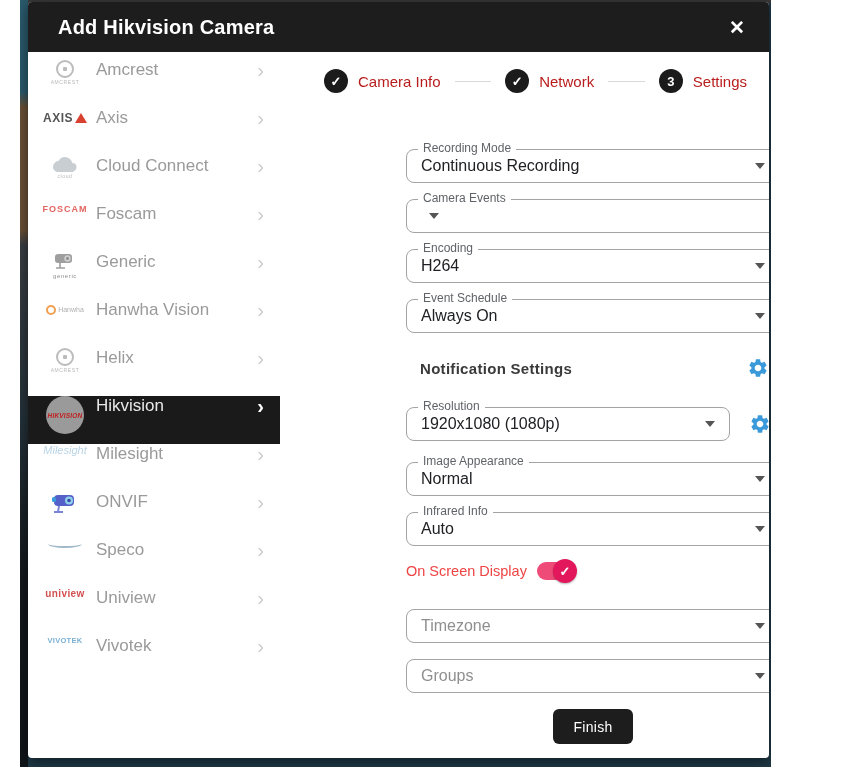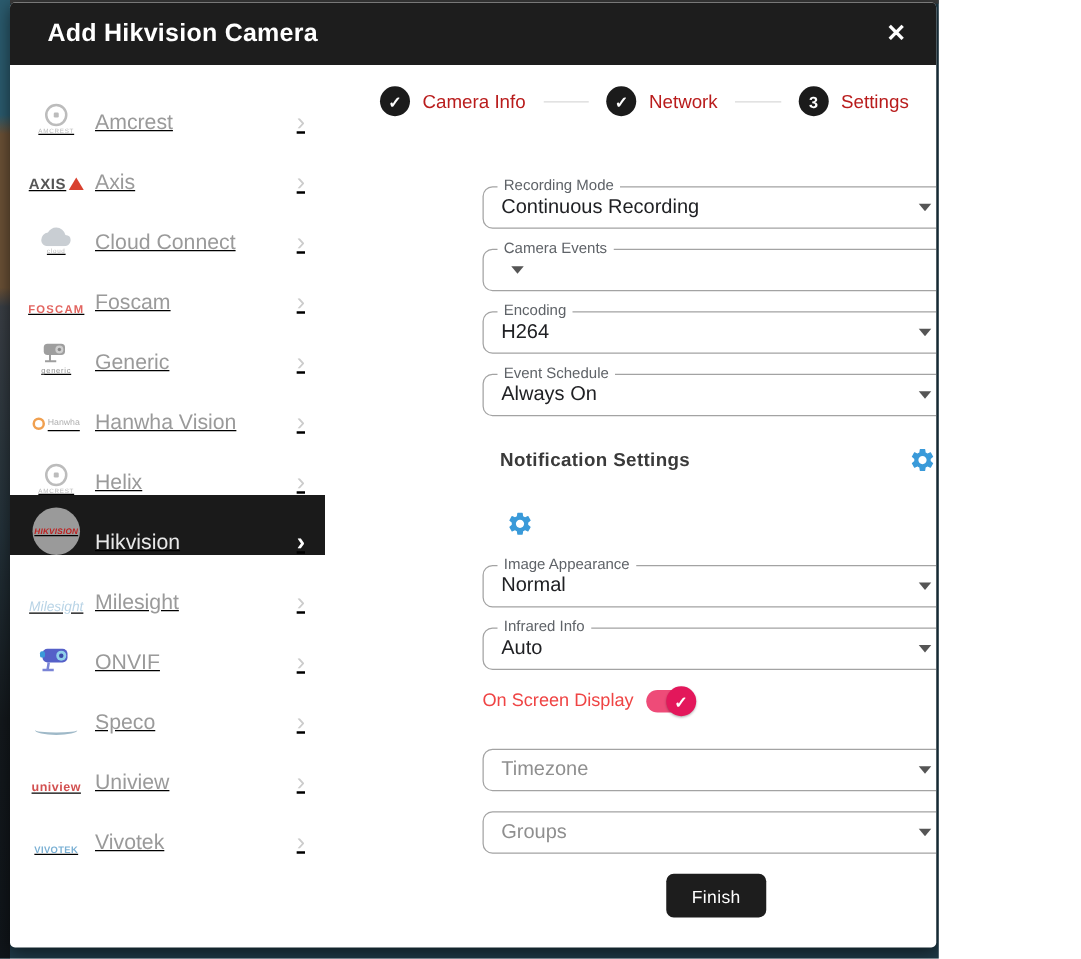--- a/index.html
+++ b/index.html
@@ -1,36 +1,36 @@
 <!DOCTYPE html>
 <html><head>
 <meta charset="utf-8">
 <style>
   * { margin:0; padding:0; box-sizing:border-box; }
   html,body { width:865px; height:767px; font-family:"Liberation Sans", sans-serif; }
-  .page { position:relative; width:751px; height:767px; background:#1f3a47; overflow:hidden; }
+  .page { position:relative; width:751px; height:767px; background:#1f3a47; overflow:hidden;margin-left:20px; }
   .backdrop-top { position:absolute; top:0; left:0; width:100%; height:3px; background:#3a3a3a; }
   .backdrop-left { position:absolute; top:0; left:0; width:8px; height:100%;
     background:linear-gradient(180deg,#2b5b6e 0%,#2b5b6e 12%,#6b5136 14%,#6b5136 30%,#3a3f45 32%,#24323a 55%,#14191d 75%,#10151a 100%); }
 
   .modal { position:absolute; left:8px; top:2px; right:2px; bottom:9px; background:#ffffff;
     border-radius:4px; overflow:hidden; display:flex; flex-direction:column;
     box-shadow:0 3px 14px rgba(0,0,0,0.55); }
 
   
   .modal-header { height:50px; flex:0 0 50px; background:#1d1d1d; display:flex; align-items:center;
     justify-content:space-between; padding:0 24px 0 30px; }
   .modal-title { color:#ffffff; font-size:20px; font-weight:700; letter-spacing:0.2px; }
   .close-btn { color:#ffffff; font-size:19px; font-weight:700; cursor:pointer; line-height:1; }
 
   .modal-body { flex:1; display:flex; overflow:hidden; }
 
   
   .sidebar { width:252px; flex:0 0 252px; padding-top:8px; }
-  .side-item { height:48px; display:flex; align-items:flex-end; padding:0 16px 0 14px; cursor:pointer;text-decoration:underline; }
+  .side-item { height:48px; display:flex; align-items:flex-start; padding:0 16px 0 14px; cursor:pointer; }
   .side-item.selected { background:#1a1a1a; }
   .logo-box { width:46px; flex:0 0 46px; display:flex; flex-direction:column; align-items:center; justify-content:center; }
   .side-label { flex:1; margin-left:8px; color:#9a9a9a; font-size:17px; }
   .side-item.selected .side-label { color:#e8e8e8; }
   .side-chevron { color:#cccccc; font-size:20px; font-weight:400; line-height:1; }
   .side-item.selected .side-chevron { color:#ffffff; font-weight:700; }
 
   
   .logo-tinytext { font-size:5px; color:#b9b9b9; letter-spacing:0.6px; margin-top:1px; }
   .amcrest-mark { width:18px; height:18px; border:2px solid #bcbcbc; border-radius:50%; position:relative; }
@@ -281,20 +281,25 @@
           <div class="noti-row">
             <span class="noti-label">Notification Settings</span>
             <span class="gear-btn">
               <svg width="22" height="22" viewBox="0 0 24 24" fill="#3a9ad9">
                   <path d="M19.14 12.94c.04-.3.06-.61.06-.94 0-.32-.02-.64-.07-.94l2.03-1.58c.18-.14.23-.41.12-.61l-1.92-3.32c-.12-.22-.37-.29-.59-.22l-2.39.96c-.5-.38-1.03-.7-1.62-.94l-.36-2.54c-.04-.24-.24-.41-.48-.41h-3.84c-.24 0-.43.17-.47.41l-.36 2.54c-.59.24-1.13.57-1.62.94l-2.39-.96c-.22-.08-.47 0-.59.22L2.74 8.87c-.12.21-.08.47.12.61l2.03 1.58c-.05.3-.09.63-.09.94s.02.64.07.94l-2.03 1.58c-.18.14-.23.41-.12.61l1.92 3.32c.12.22.37.29.59.22l2.39-.96c.5.38 1.03.7 1.62.94l.36 2.54c.05.24.24.41.48.41h3.84c.24 0 .44-.17.47-.41l.36-2.54c.59-.24 1.13-.56 1.62-.94l2.39.96c.22.08.47 0 .59-.22l1.92-3.32c.12-.22.07-.47-.12-.61l-2.01-1.58zM12 15.6c-1.98 0-3.6-1.62-3.6-3.6s1.62-3.6 3.6-3.6 3.6 1.62 3.6 3.6-1.62 3.6-3.6 3.6z"></path>
                 </svg>
             </span>
           </div>
 
           <div class="res-row">
+            <div class="field res-field" style="margin-top:0">
+              <span class="field-label">Resolution</span>
+              <span class="field-value">1920x1080 (1080p)</span>
+              <span class="dd-arrow"></span>
+            </div>
             <span class="gear-btn res-gear">
               <svg width="22" height="22" viewBox="0 0 24 24" fill="#3a9ad9">
                   <path d="M19.14 12.94c.04-.3.06-.61.06-.94 0-.32-.02-.64-.07-.94l2.03-1.58c.18-.14.23-.41.12-.61l-1.92-3.32c-.12-.22-.37-.29-.59-.22l-2.39.96c-.5-.38-1.03-.7-1.62-.94l-.36-2.54c-.04-.24-.24-.41-.48-.41h-3.84c-.24 0-.43.17-.47.41l-.36 2.54c-.59.24-1.13.57-1.62.94l-2.39-.96c-.22-.08-.47 0-.59.22L2.74 8.87c-.12.21-.08.47.12.61l2.03 1.58c-.05.3-.09.63-.09.94s.02.64.07.94l-2.03 1.58c-.18.14-.23.41-.12.61l1.92 3.32c.12.22.37.29.59.22l2.39-.96c.5.38 1.03.7 1.62.94l.36 2.54c.05.24.24.41.48.41h3.84c.24 0 .44-.17.47-.41l.36-2.54c.59-.24 1.13-.56 1.62-.94l2.39.96c.22.08.47 0 .59-.22l1.92-3.32c.12-.22.07-.47-.12-.61l-2.01-1.58zM12 15.6c-1.98 0-3.6-1.62-3.6-3.6s1.62-3.6 3.6-3.6 3.6 1.62 3.6 3.6-1.62 3.6-3.6 3.6z"></path>
                 </svg>
             </span>
           </div>
 
           <div class="field mt21">
             <span class="field-label">Image Appearance</span>
             <span class="field-value">Normal</span>

